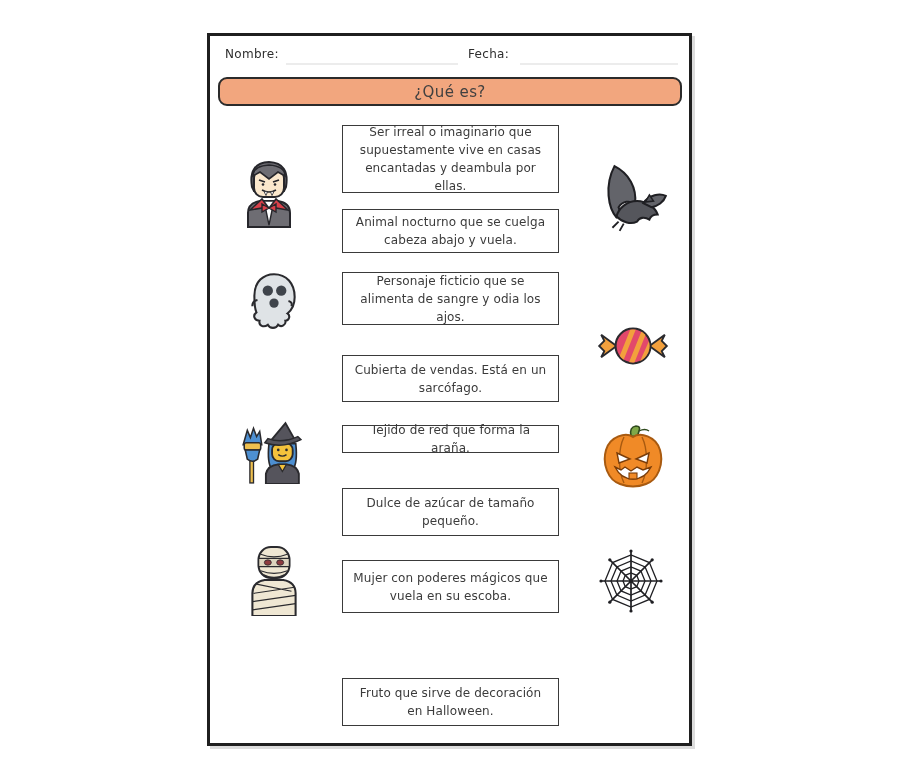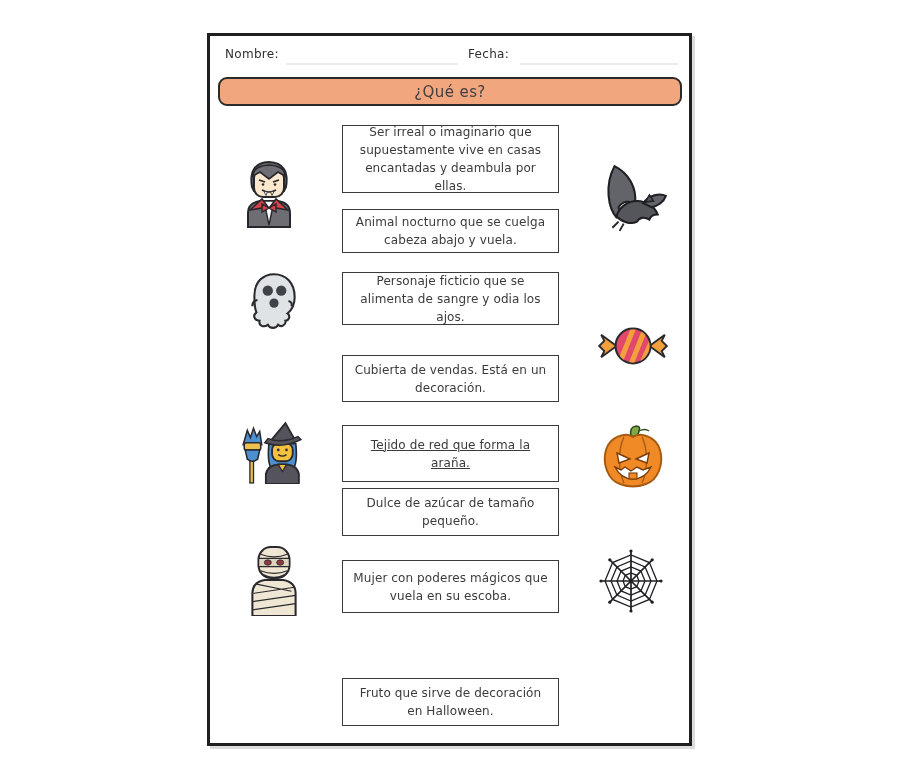--- a/index.html
+++ b/index.html
@@ -34,21 +34,21 @@
     position:absolute;left:132px;width:217px;
     border:1.5px solid var(--box-border);background:#fff;
     display:flex;align-items:center;justify-content:center;
     text-align:center;font-size:12px;line-height:1.5;color:var(--text);
     padding:2px 8px;letter-spacing:.1px;
   }
   .b1{top:89px;height:68px;}
   .b2{top:173px;height:44px;}
   .b3{top:236px;height:53px;}
   .b4{top:319px;height:47px;}
-  .b5{top:389px;height:57px;text-decoration:underline;}
+  .b5{top:389px;height:28px;}
   .b6{top:452px;height:48px;}
   .b7{top:524px;height:53px;}
   .b8{top:598px;height:48px;margin-top:44px;}
   .icon{position:absolute;}
   .i-vampire{left:30px;top:120px;width:58px;height:72px;}
   .i-ghost{left:34px;top:233px;width:60px;height:62px;}
   .i-witch{left:27px;top:384px;width:66px;height:64px;}
   .i-mummy{left:36px;top:508px;width:56px;height:72px;}
   .i-bat{left:386px;top:127px;width:76px;height:72px;}
   .i-candy{left:383px;top:286px;width:80px;height:48px;}
@@ -66,21 +66,21 @@
   <span class="hdr-label date-label">Fecha:</span>
   <span class="write-line date-line"></span>
 
   <div class="banner">
     <span>¿Qué es?</span>
   </div>
 
   <div class="clue-box b1">Ser irreal o imaginario que supuestamente vive en casas encantadas y deambula por ellas.</div>
   <div class="clue-box b2">Animal nocturno que se cuelga cabeza abajo y vuela.</div>
   <div class="clue-box b3">Personaje ficticio que se alimenta de sangre y odia los ajos.</div>
-  <div class="clue-box b4">Cubierta de vendas. Está en un decoración.</div>
+  <div class="clue-box b4">Cubierta de vendas. Está en un sarcófago.</div>
   <div class="clue-box b5">Tejido de red que forma la araña.</div>
   <div class="clue-box b6">Dulce de azúcar de tamaño pequeño.</div>
   <div class="clue-box b7">Mujer con poderes mágicos que vuela en su escoba.</div>
   <div class="clue-box b8">Fruto que sirve de decoración en Halloween.</div>
 
   <div class="icon i-vampire">
     <svg viewBox="0 0 58 70">
       <path d="M12 30 Q8 6 29 5 Q50 6 46 30 L44 34 H14 Z" fill="#6e6d73" stroke="#26262b" stroke-width="2"></path>
       <rect x="14" y="12" width="30" height="28" rx="9" fill="#fbe8cd" stroke="#26262b" stroke-width="2"></rect>
       <path d="M13 19 Q13 9 29 8 Q45 9 45 19 L38 15 L29 22 L20 15 Z" fill="#6e6d73" stroke="#26262b" stroke-width="1.6"></path>

